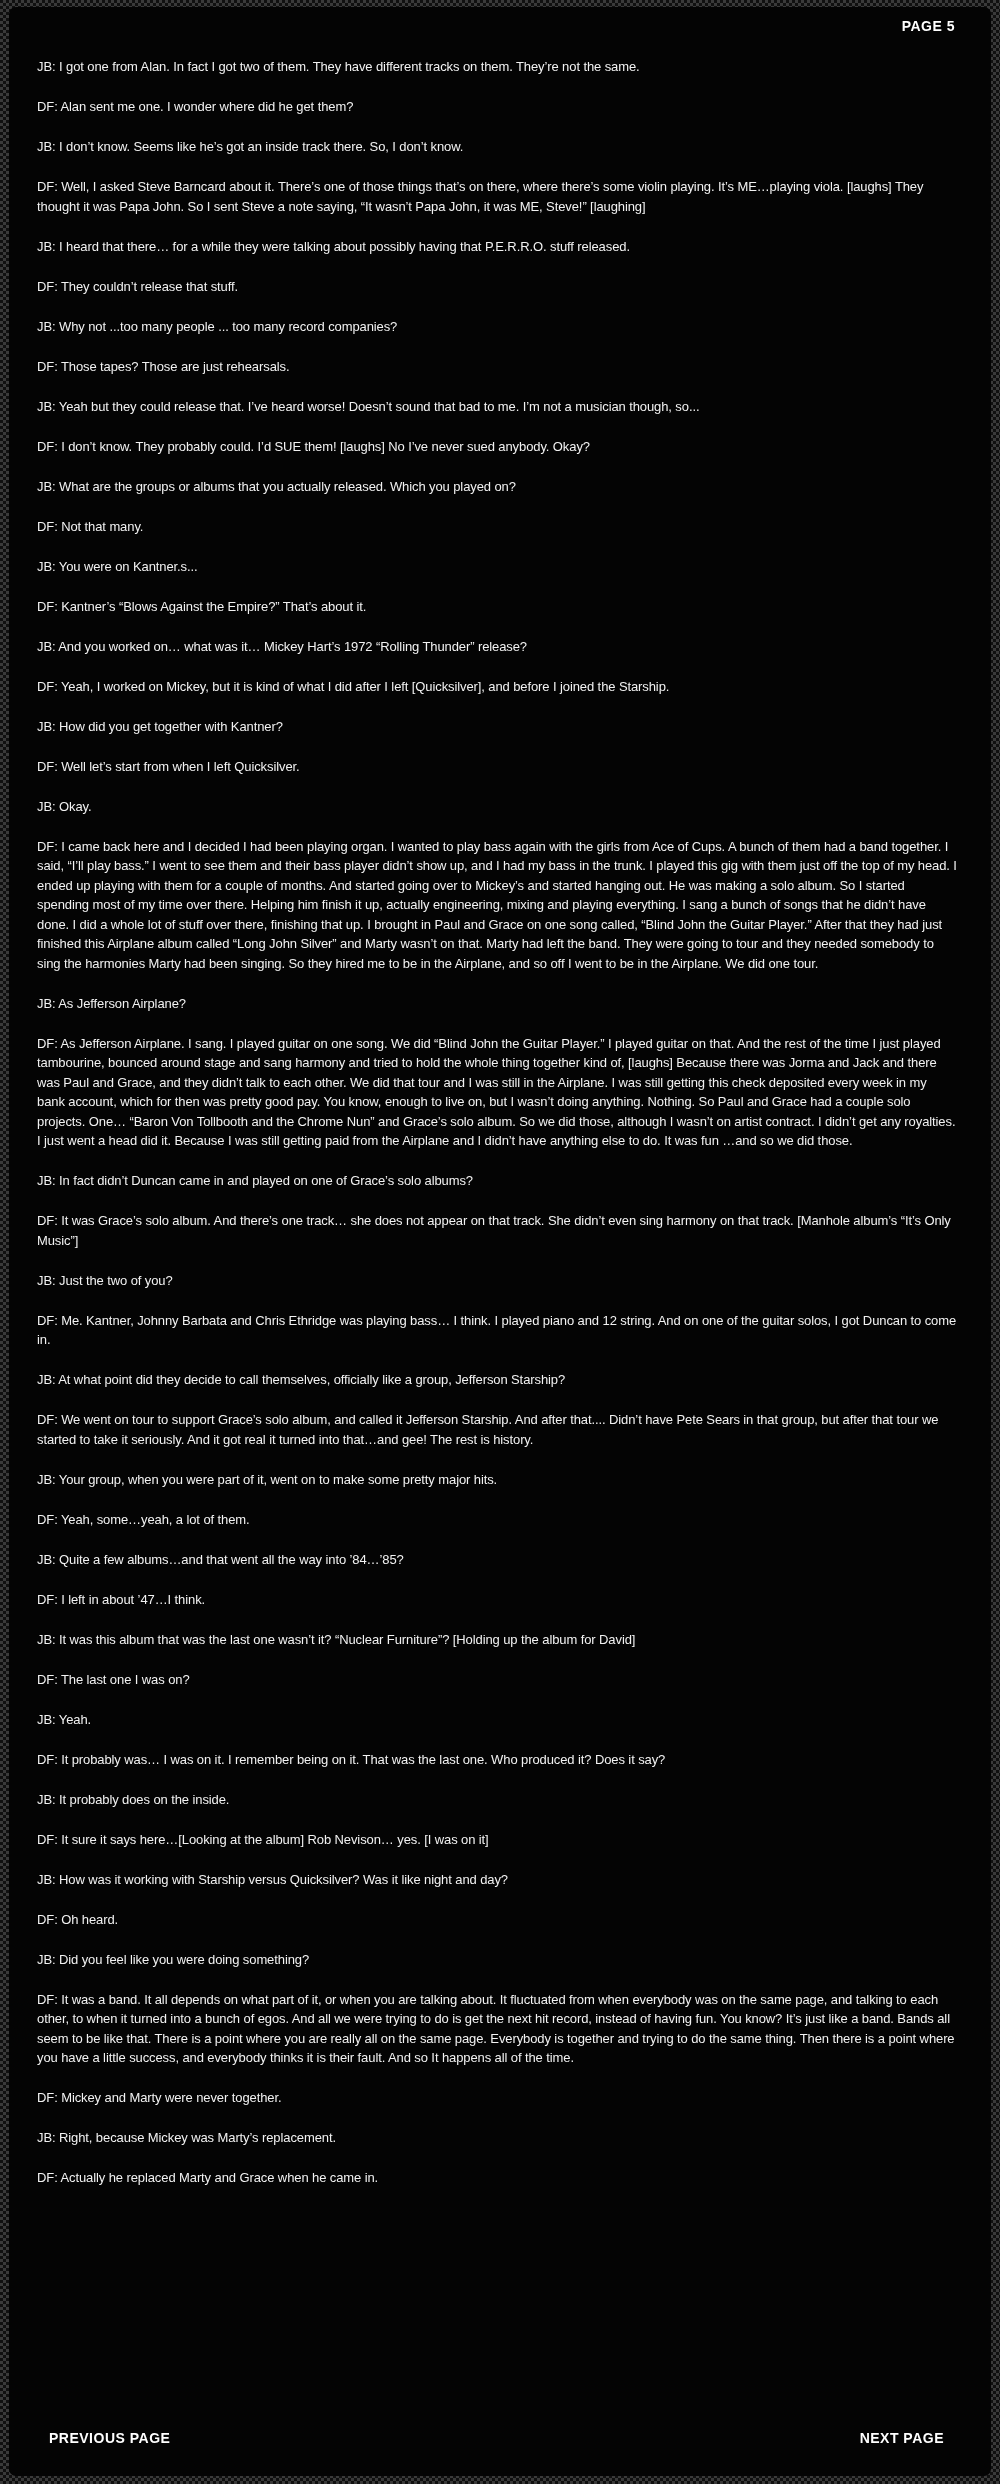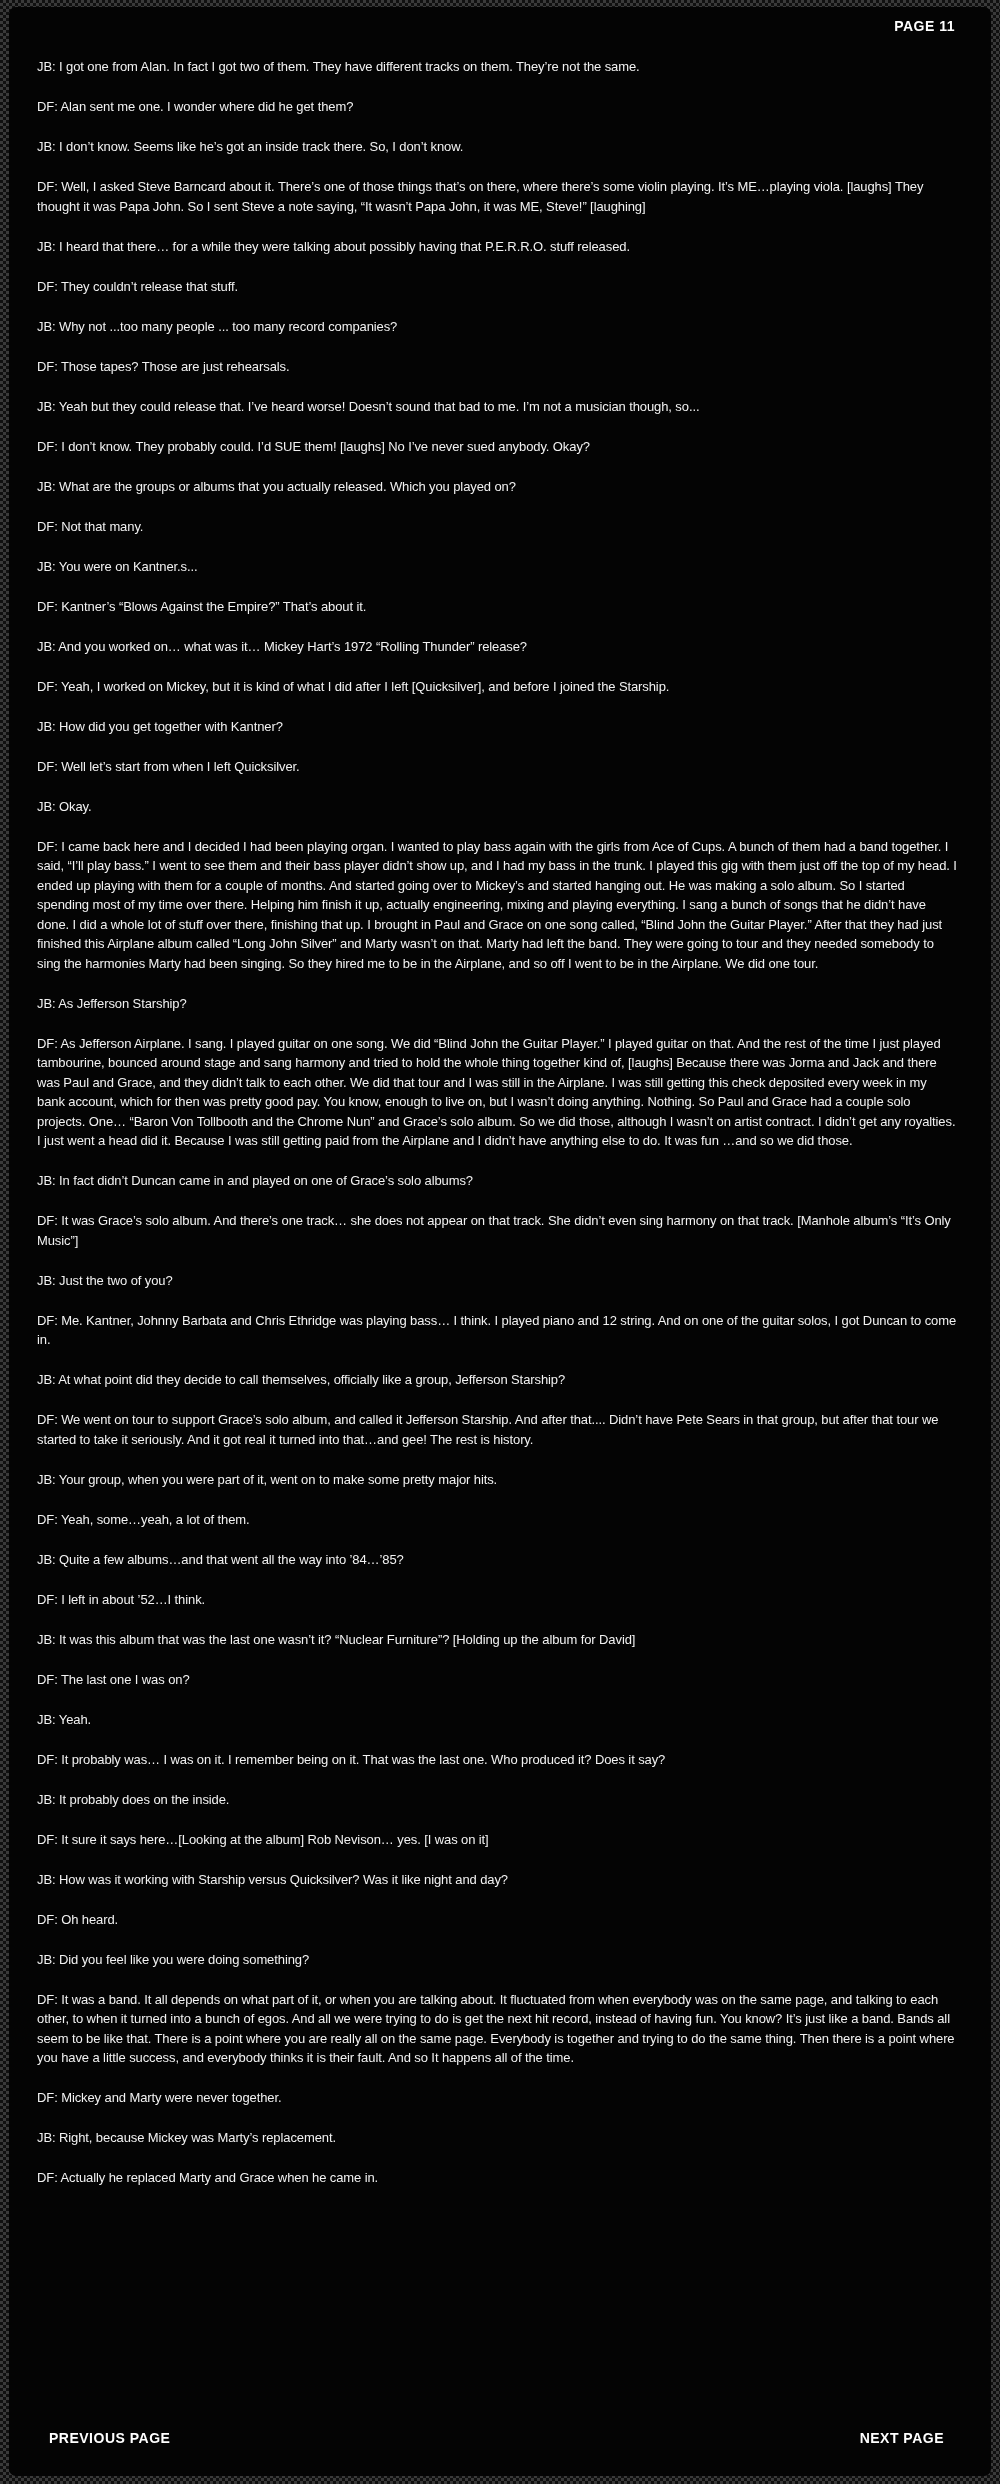--- a/index.html
+++ b/index.html
@@ -68,21 +68,21 @@
     text-decoration: none;
     cursor: pointer;
   }
 </style>
 </head>
 <body>
 
 <div class="frame">
   <div class="page">
 
-    <div class="page-label">PAGE 11</div>
+    <div class="page-label">PAGE 5</div>
 
     <div class="content">
         <p>JB: I got one from Alan. In fact I got two of them. They have different tracks on them. They’re not the same.</p>
         <p>DF: Alan sent me one. I wonder where did he get them?</p>
         <p>JB: I don’t know. Seems like he’s got an inside track there. So, I don’t know.</p>
         <p>DF: Well, I asked Steve Barncard about it. There’s one of those things that’s on there, where there’s some violin playing. It’s ME…playing viola. [laughs] They thought it was Papa John. So I sent Steve a note saying, “It wasn’t Papa John, it was ME, Steve!” [laughing]</p>
         <p>JB: I heard that there… for a while they were talking about possibly having that P.E.R.R.O. stuff released.</p>
         <p>DF: They couldn’t release that stuff.</p>
         <p>JB: Why not ...too many people ... too many record companies?</p>
         <p>DF: Those tapes? Those are just rehearsals.</p>
@@ -91,32 +91,32 @@
         <p>JB: What are the groups or albums that you actually released. Which you played on?</p>
         <p>DF: Not that many.</p>
         <p>JB: You were on Kantner.s...</p>
         <p>DF: Kantner’s “Blows Against the Empire?” That’s about it.</p>
         <p>JB: And you worked on… what was it… Mickey Hart’s 1972 “Rolling Thunder” release?</p>
         <p>DF: Yeah, I worked on Mickey, but it is kind of what I did after I left [Quicksilver], and before I joined the Starship.</p>
         <p>JB: How did you get together with Kantner?</p>
         <p>DF: Well let’s start from when I left Quicksilver.</p>
         <p>JB: Okay.</p>
         <p>DF: I came back here and I decided I had been playing organ. I wanted to play bass again with the girls from Ace of Cups. A bunch of them had a band together. I said, “I’ll play bass.” I went to see them and their bass player didn’t show up, and I had my bass in the trunk. I played this gig with them just off the top of my head. I ended up playing with them for a couple of months. And started going over to Mickey’s and started hanging out. He was making a solo album. So I started spending most of my time over there. Helping him finish it up, actually engineering, mixing and playing everything. I sang a bunch of songs that he didn’t have done. I did a whole lot of stuff over there, finishing that up. I brought in Paul and Grace on one song called, “Blind John the Guitar Player.” After that they had just finished this Airplane album called “Long John Silver” and Marty wasn’t on that. Marty had left the band. They were going to tour and they needed somebody to sing the harmonies Marty had been singing. So they hired me to be in the Airplane, and so off I went to be in the Airplane. We did one tour.</p>
-        <p>JB: As Jefferson Starship?</p>
+        <p>JB: As Jefferson Airplane?</p>
         <p>DF: As Jefferson Airplane. I sang. I played guitar on one song. We did “Blind John the Guitar Player.” I played guitar on that. And the rest of the time I just played tambourine, bounced around stage and sang harmony and tried to hold the whole thing together kind of, [laughs] Because there was Jorma and Jack and there was Paul and Grace, and they didn’t talk to each other. We did that tour and I was still in the Airplane. I was still getting this check deposited every week in my bank account, which for then was pretty good pay. You know, enough to live on, but I wasn’t doing anything. Nothing. So Paul and Grace had a couple solo projects. One… “Baron Von Tollbooth and the Chrome Nun” and Grace’s solo album. So we did those, although I wasn’t on artist contract. I didn’t get any royalties. I just went a head did it. Because I was still getting paid from the Airplane and I didn’t have anything else to do. It was fun …and so we did those.</p>
         <p>JB: In fact didn’t Duncan came in and played on one of Grace’s solo albums?</p>
         <p>DF: It was Grace’s solo album. And there’s one track… she does not appear on that track. She didn’t even sing harmony on that track. [Manhole album’s “It’s Only Music”]</p>
         <p>JB: Just the two of you?</p>
         <p>DF: Me. Kantner, Johnny Barbata and Chris Ethridge was playing bass… I think. I played piano and 12 string. And on one of the guitar solos, I got Duncan to come in.</p>
         <p>JB: At what point did they decide to call themselves, officially like a group, Jefferson Starship?</p>
         <p>DF: We went on tour to support Grace’s solo album, and called it Jefferson Starship. And after that.... Didn’t have Pete Sears in that group, but after that tour we started to take it seriously. And it got real it turned into that…and gee! The rest is history.</p>
         <p>JB: Your group, when you were part of it, went on to make some pretty major hits.</p>
         <p>DF: Yeah, some…yeah, a lot of them.</p>
         <p>JB: Quite a few albums…and that went all the way into ’84…’85?</p>
-        <p>DF: I left in about ’52…I think.</p>
+        <p>DF: I left in about ’47…I think.</p>
         <p>JB: It was this album that was the last one wasn’t it? “Nuclear Furniture”? [Holding up the album for David]</p>
         <p>DF: The last one I was on?</p>
         <p>JB: Yeah.</p>
         <p>DF: It probably was… I was on it. I remember being on it. That was the last one. Who produced it? Does it say?</p>
         <p>JB: It probably does on the inside.</p>
         <p>DF: It sure it says here…[Looking at the album] Rob Nevison… yes. [I was on it]</p>
         <p>JB: How was it working with Starship versus Quicksilver? Was it like night and day?</p>
         <p>DF: Oh heard.</p>
         <p>JB: Did you feel like you were doing something?</p>
         <p>DF: It was a band. It all depends on what part of it, or when you are talking about. It fluctuated from when everybody was on the same page, and talking to each other, to when it turned into a bunch of egos. And all we were trying to do is get the next hit record, instead of having fun. You know? It’s just like a band. Bands all seem to be like that. There is a point where you are really all on the same page. Everybody is together and trying to do the same thing. Then there is a point where you have a little success, and everybody thinks it is their fault. And so It happens all of the time.</p>

